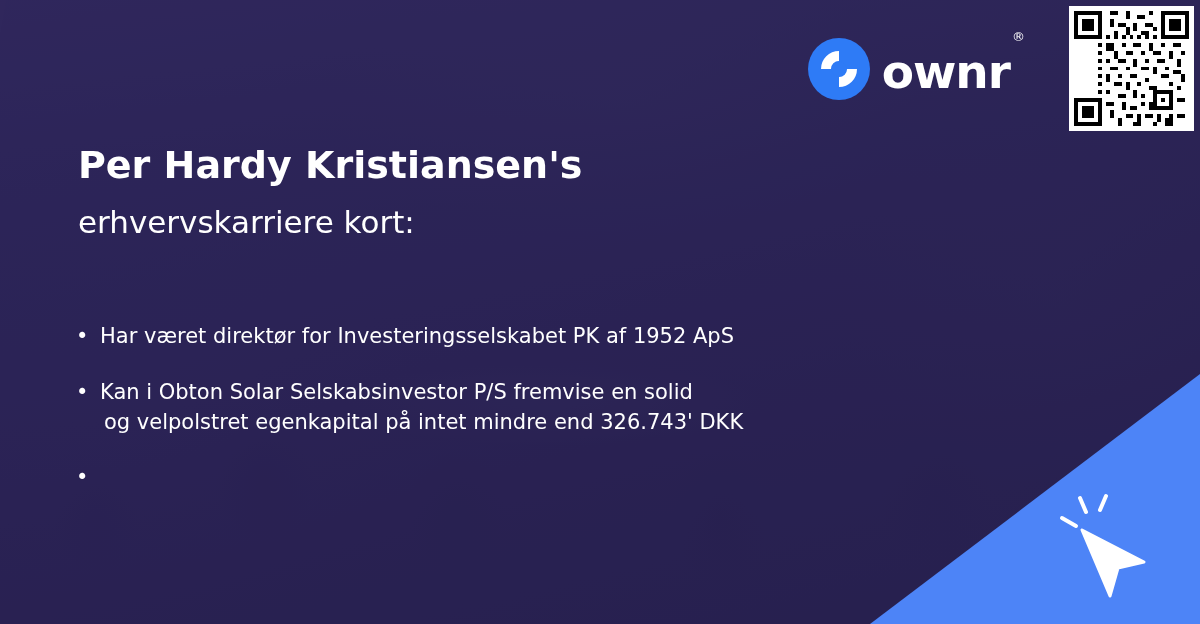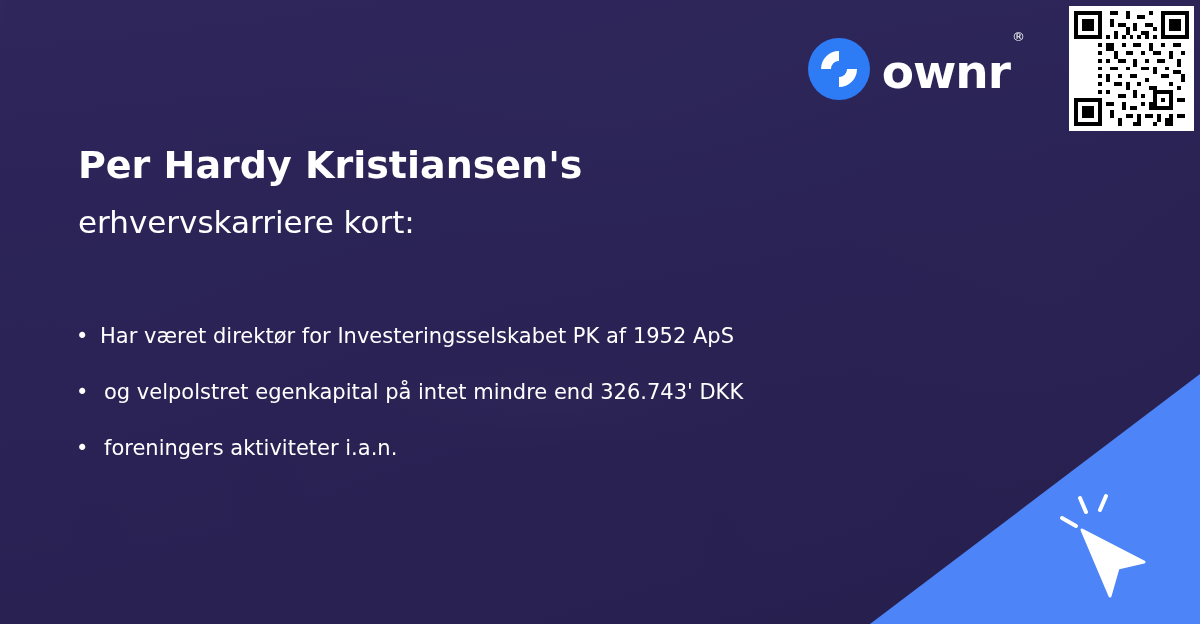--- a/index.html
+++ b/index.html
@@ -322,20 +322,20 @@
   <div class="headline">
     <div class="headline-l1">Per Hardy Kristiansen's</div>
     <div class="headline-l2">erhvervskarriere kort:</div>
   </div>
 
   <ul class="bullets">
     <li class="bullet">
       <span>Har været direktør for Investeringsselskabet PK af 1952 ApS</span>
     </li>
     <li class="bullet">
+      <span>Kan i Obton Solar Selskabsinvestor P/S fremvise en solid</span>
       <span class="l2">og velpolstret egenkapital på intet mindre end 326.743' DKK</span>
     </li>
     <li class="bullet">
-      <span class="l2">foreningers aktiviteter i.a.n.</span>
     </li>
   </ul>
 
 </div>
 
 </body></html>

